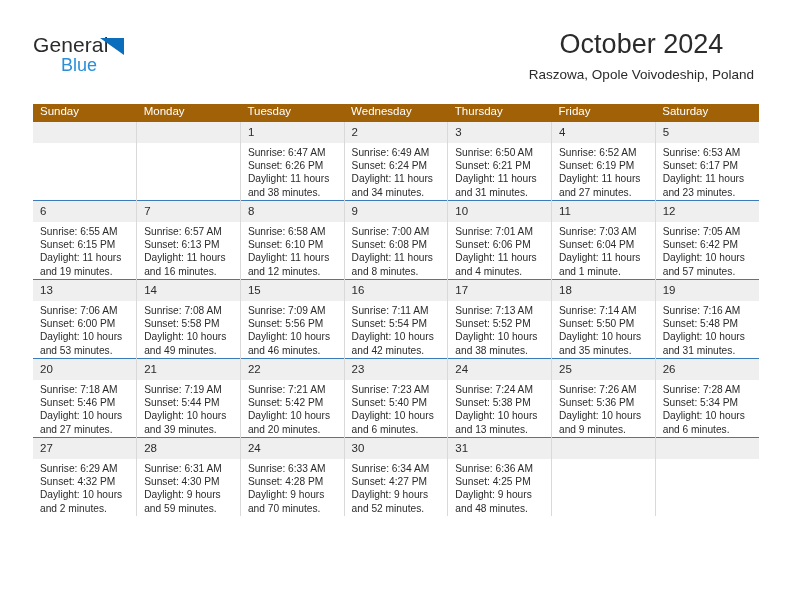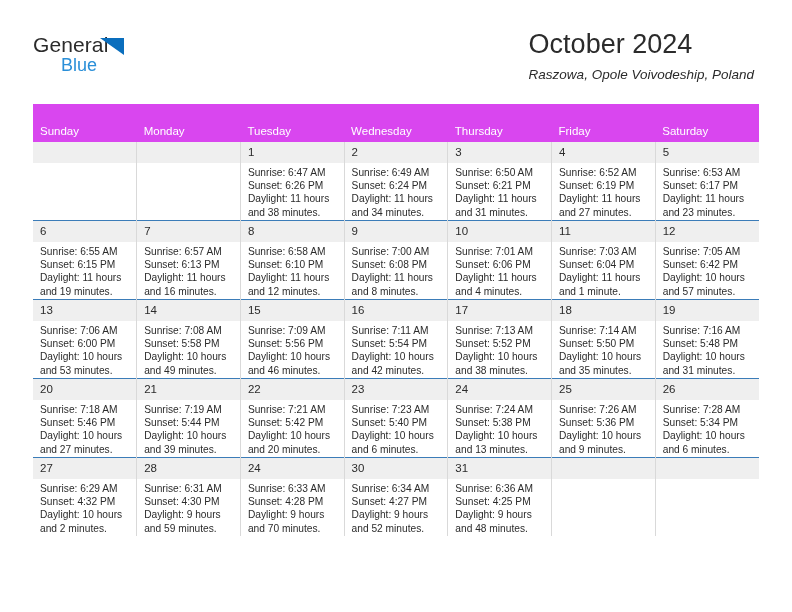--- a/index.html
+++ b/index.html
@@ -64,54 +64,53 @@
     top: 22px;
     font-size: 18px;
     color: #2a8fd8;
     font-family: "Liberation Sans", sans-serif;
   }
 
   .title-block {
     position: absolute;
     right: 38px;
     top: 28px;
-    text-align: left;
+    text-align: center;
   }
   .month-title {
     font-size: 27px;
     color: #2b2b2b;
     line-height: 32px;
     white-space: nowrap;
   }
   .location {
     margin-top: 7px;
     font-size: 13.5px;
     color: #2b2b2b;
     line-height: 16px;
     white-space: nowrap;
-    font-style: italic;
   }
 
   
   .calendar {
     position: absolute;
     left: 33px;
     top: 104px;
     width: 726px;
     border-collapse: collapse;
     table-layout: fixed;
   }
 
   .calendar th {
-    background: #d946ef;
+    background: #a16207;
     color: #ffffff;
     font-size: 11.5px;
     font-weight: normal;
     text-align: left;
-    padding: 21px 0 5px 7px;
+    padding: 1px 0 5px 7px;
     height: 11px;
     border: none;
   }
 
   .calendar td {
     vertical-align: top;
     padding: 0;
     border-left: 1px solid #d9d9d9;
     border-top: 1px solid #3b7cb8;
     height: 78px;

